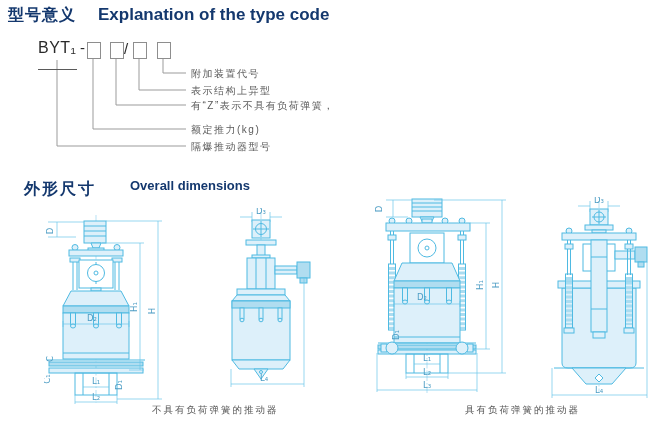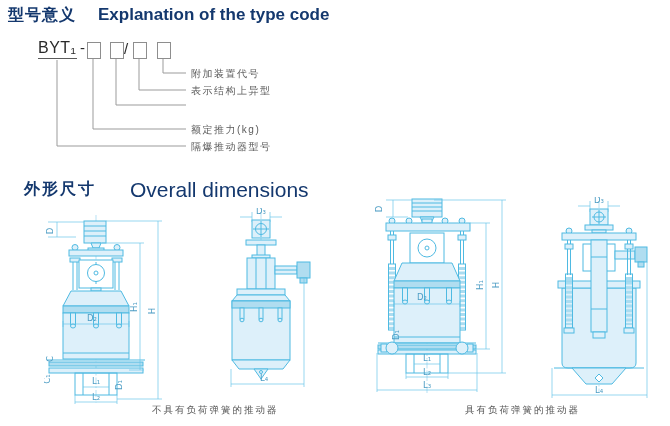--- a/index.html
+++ b/index.html
@@ -3,25 +3,25 @@
 <meta charset="utf-8">
 <style>
   html,body{margin:0;padding:0;background:#e8e8e8}
   .page{position:relative;width:670px;height:426px;background:#ffffff;overflow:hidden;
         font-family:"Liberation Sans","DejaVu Sans",sans-serif}
   
   .title{position:absolute;left:8px;top:5px;color:#14386e;font-weight:bold;white-space:nowrap}
   .title .zh{font-size:16px;letter-spacing:1px}
   .title .en{font-size:17px;margin-left:22px}
   .dims-zh{position:absolute;left:24px;top:179px;font-size:16px;font-weight:bold;color:#14386e;letter-spacing:2px}
-  .dims-en{position:absolute;left:130px;top:178px;font-size:21px;font-weight:normal;color:#14386e}
+  .dims-en{position:absolute;left:130px;top:178px;font-size:13px;font-weight:bold;color:#14386e}
   
   .code-area{position:absolute;left:0;top:36px;width:670px;height:140px}
   .code-name{position:absolute;left:38px;top:3px;font-size:16px;color:#2a2a2a;
-             border-bottom:1px solid #5a5a5a;padding-bottom:1px;letter-spacing:.5px}
+             border-bottom:1px solid #5a5a5a;padding-bottom:12px;letter-spacing:.5px}
   .code-dash{position:absolute;left:80px;top:3px;font-size:15px;color:#2a2a2a}
   .code-slash{position:absolute;left:124px;top:4px;font-size:15px;color:#2a2a2a}
   .code-box{position:absolute;top:6px;width:12px;height:15px;border:1px solid #8e8e8e;background:#fff}
   .b1{left:87px}.b2{left:110px}.b3{left:133px}.b4{left:157px}
   .connectors{position:absolute;left:0;top:0}
   .ann{position:absolute;left:191px;font-size:10px;color:#5a5a5a;letter-spacing:1.5px;
        white-space:nowrap;line-height:13px}
   .a1{top:31px}.a2{top:48px}.a3{top:63px}.a4{top:87px}.a5{top:104px}
   
   .dwg{position:absolute}
@@ -65,20 +65,21 @@
     <span class="code-dash">-</span>
     <span class="code-box b1"></span>
     <span class="code-box b2"></span>
     <span class="code-slash">/</span>
     <span class="code-box b3"></span>
     <span class="code-box b4"></span>
 
     <div class="ann a1">附加装置代号</div>
     <div class="ann a2">表示结构上异型</div>
     <div class="ann a3">
+      <div>有“Z”表示不具有负荷弹簧，</div>
     </div>
     <div class="ann a4">额定推力(kg)</div>
     <div class="ann a5">隔爆推动器型号</div>
   </div>
 
   <div class="dims-zh">外形尺寸</div>
   <div class="dims-en">Overall dimensions</div>
 
   <svg id="dwg1" class="dwg" width="132" height="194" viewBox="0 0 132 194">
     <line class="cl" x1="52" y1="2" x2="52" y2="190"></line>

